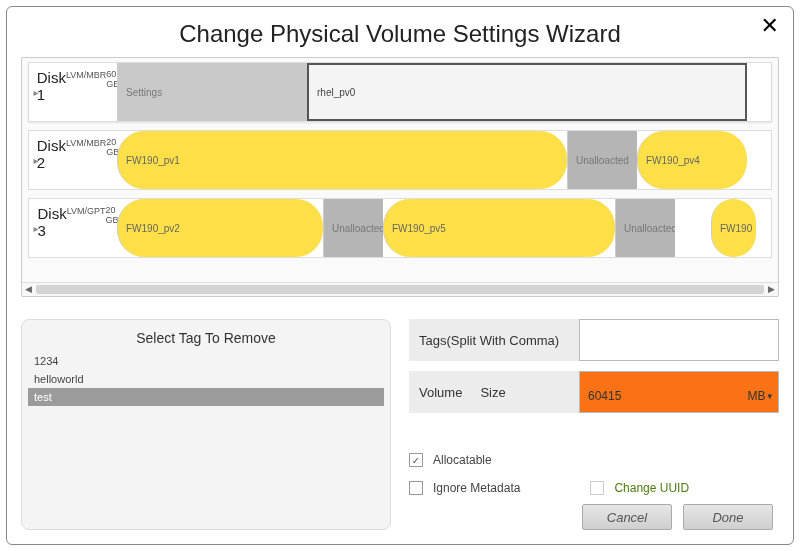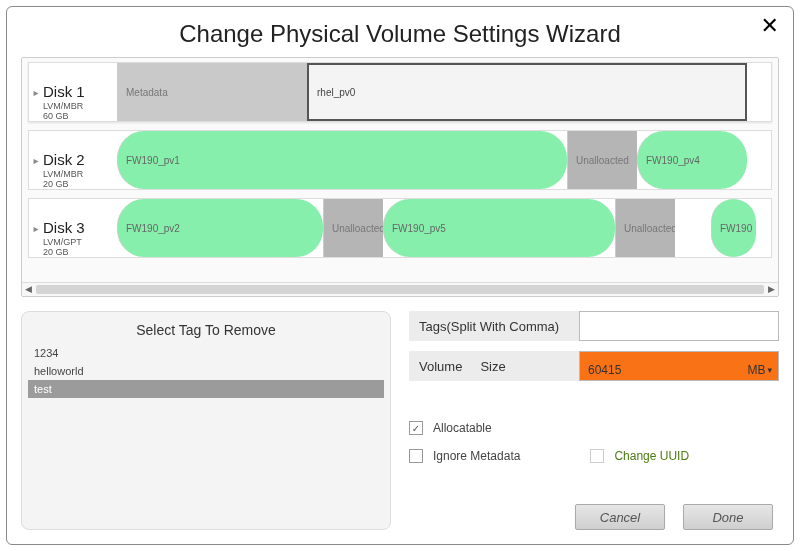--- a/index.html
+++ b/index.html
@@ -77,22 +77,21 @@
     justify-content: center;
     font-size: 10px;
     color: #888;
     flex-shrink: 0;
   }
   .disk-label {
     width: 74px;
     padding: 6px 4px 0 0;
     flex-shrink: 0;
     display: flex;
-    flex-direction: column;
-    justify-content: flex-end;
+    justify-content: center;
   }
   .disk-label .dname { font-size: 15px; font-weight: 400; color: #222; }
   .disk-label .dtype { font-size: 9px; color: #555; margin-top: 1px; }
   .disk-label .dsize { font-size: 9px; color: #555; }
   .disk-segs {
     flex: 1;
     display: flex;
     align-items: stretch;
     overflow: hidden;
   }
@@ -100,21 +99,21 @@
     border-left: 1px solid #ccc;
     display: flex;
     align-items: center;
     padding-left: 8px;
     font-size: 10px;
     color: #777;
     overflow: hidden;
     white-space: nowrap;
   }
   .seg-part { background: #c9c9c9; }
-  .seg-pv { background: #86efac; color: #666; border-radius: 27px; }
+  .seg-pv { background: #fde047; color: #666; border-radius: 27px; }
   .seg-unalloc { background: #b5b5b5; color: #777; }
   .seg-selected {
     background: #f4f4f4;
     border: 2px solid #555;
     color: #444;
   }
   .hscroll {
     height: 14px;
     background: #f7f7f7;
     border-top: 1px solid #ddd;
@@ -130,21 +129,21 @@
     position: absolute;
     top: 1px;
     font-size: 9px;
     color: #666;
   }
   .hscroll .arrow.left { left: 3px; }
   .hscroll .arrow.right { right: 3px; }
 
   .lower {
     display: flex;
-    margin-top: 14px;
+    margin-top: 22px;
     gap: 18px;
     flex: 1;
   }
   .tag-panel {
     width: 370px;
     border: 1px solid #dcdcdc;
     border-radius: 8px;
     background: #f4f4f4;
     padding: 6px 6px 6px 6px;
     display: flex;
@@ -172,21 +171,21 @@
   }
   .right-col {
     flex: 1;
     display: flex;
     flex-direction: column;
   }
   .field-row {
     display: flex;
     align-items: stretch;
     margin-bottom: 10px;
-    height: 30px;
+    height: 42px;
     border-radius: 12px;
   }
   .field-label {
     background: #ececec;
     font-size: 13px;
     color: #333;
     display: flex;
     align-items: center;
     padding: 0 10px;
     width: 170px;
@@ -250,21 +249,21 @@
   .cb.disabled { border-color: #ccc; color: #ccc; }
   .check-group {
     display: flex;
     gap: 70px;
   }
   .button-row {
     position: absolute;
     right: 20px;
     bottom: 14px;
     display: flex;
-    gap: 18px;
+    gap: 11px;
     justify-content: space-between;
   }
   .btn {
     width: 90px;
     height: 26px;
     background: linear-gradient(#e6e6e6,#cfcfcf);
     border: 1px solid #aaa;
     border-radius: 2px;
     font-size: 13px;
     color: #555;
@@ -288,21 +287,21 @@
   <div class="disk-panel">
     <div class="disk-scroll" id="disk-scroll">
         <div class="disk-row first">
           <div class="disk-chevron">▸</div>
           <div class="disk-label">
             <span class="dname">Disk 1</span>
             <span class="dtype">LVM/MBR</span>
             <span class="dsize">60 GB</span>
           </div>
           <div class="disk-segs">
-            <div class="seg seg-part" style="width: 190px;">Metadata</div>
+            <div class="seg seg-part" style="width: 190px;">Settings</div>
             <div class="seg seg-selected" style="width: 440px;">rhel_pv0</div>
           </div>
         </div>
         <div class="disk-row">
           <div class="disk-chevron">▸</div>
           <div class="disk-label">
             <span class="dname">Disk 2</span>
             <span class="dtype">LVM/MBR</span>
             <span class="dsize">20 GB</span>
           </div>

